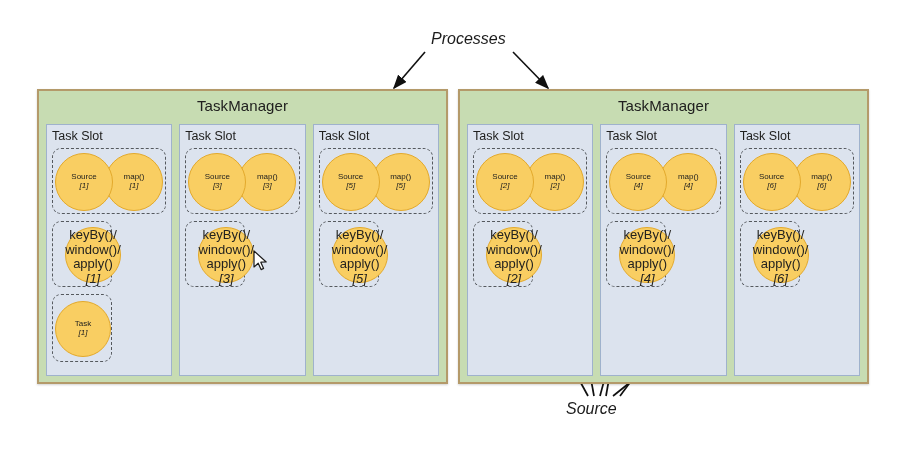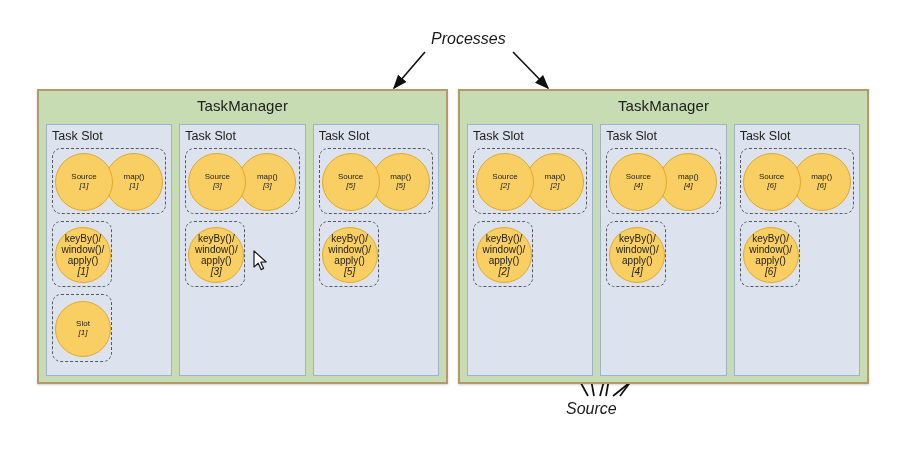--- a/index.html
+++ b/index.html
@@ -113,22 +113,23 @@
     height: 56px;
     top: 4px;
   }
   .pair .circle.c-left  { left: 2px; z-index: 2; }
   .pair .circle.c-right { left: 52px; z-index: 1; }
 
   .single .circle.c-key {
     width: 54px;
     height: 54px;
     top: 5px;
-    left: 2px;
-    font-size: 10px;
+    left: 12px;
+    font-size: 13px;
+    justify-content: space-between;
   }
   .sink .circle.c-sink {
     width: 54px;
     height: 54px;
     top: 6px;
     left: 2px;
   }
   .circle .op-name { display: block; }
   .circle .op-idx  { display: block; font-style: italic; }
 
@@ -202,21 +203,21 @@
           </div>
         </div>
         <div class="taskbox single">
           <div class="circle c-key">
             <span class="op-name">keyBy()/<br>window()/<br>apply()</span>
             <span class="op-idx">[1]</span>
           </div>
         </div>
         <div class="taskbox sink">
           <div class="circle c-sink">
-            <span class="op-name">Slot</span>
+            <span class="op-name">Task</span>
             <span class="op-idx">[1]</span>
           </div>
         </div>
       </div>
 
       <div class="task-slot">
         <div class="slot-title">Task Slot</div>
         <div class="taskbox pair">
           <div class="circle c-left">
             <span class="op-name">Source</span>

